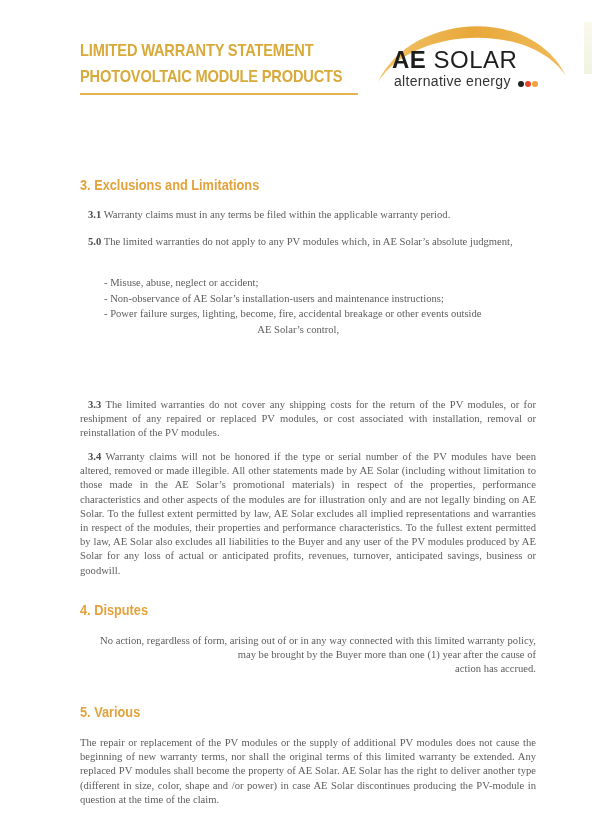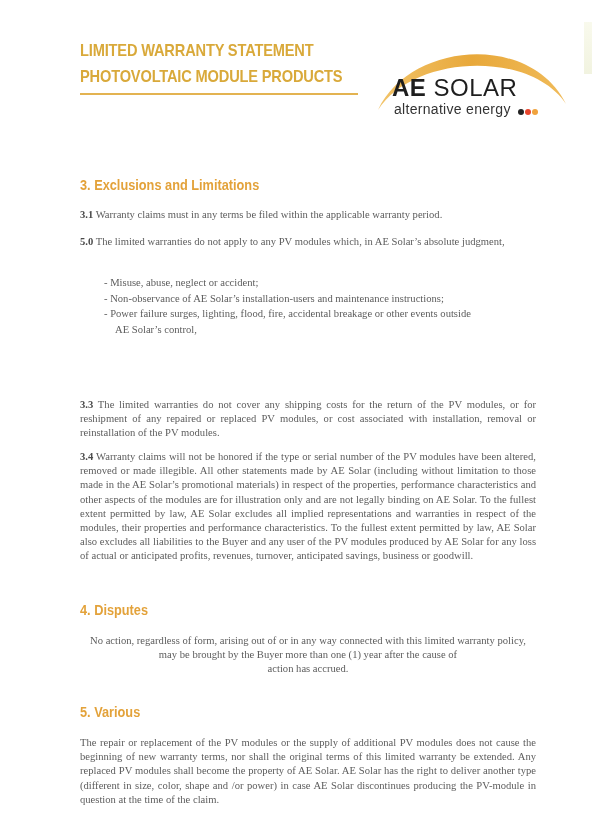--- a/index.html
+++ b/index.html
@@ -11,21 +11,21 @@
     position: absolute; left: 80px; top: 38px;
     font-family: "Liberation Sans", "DejaVu Sans", sans-serif;
     font-weight: bold; font-size: 17px; line-height: 26px; color: #d9a93a;
     letter-spacing: -0.2px; transform: scaleX(0.86); transform-origin: left top;
     white-space: nowrap;
   }
   .header-rule {
     position: absolute; left: 80px; top: 93px; width: 278px; height: 2px;
     background: #e3b351;
   }
-  .logo { position: absolute; left: 370px; top: 32px; width: 200px; height: 90px; }
+  .logo { position: absolute; left: 370px; top: 4px; width: 200px; height: 90px; }
   .logo-arc { position: absolute; left: 0; top: 0; }
   .logo-name {
     position: absolute; left: 22px; top: 43px; font-family: "Liberation Sans", "DejaVu Sans", sans-serif;
     font-size: 24px; line-height: 26px; color: #1e1e1e; letter-spacing: 0.5px; white-space: nowrap;
   }
   .logo-name b { font-weight: bold; }
   .logo-name span { font-weight: normal; }
   .logo-tagline {
     position: absolute; left: 24px; top: 69px; font-family: "Liberation Sans", "DejaVu Sans", sans-serif;
     font-size: 14px; color: #333; letter-spacing: 0.3px; white-space: nowrap;
@@ -40,28 +40,28 @@
   h2 {
     position: absolute; left: 0; margin: 0;
     font-family: "Liberation Sans", "DejaVu Sans", sans-serif; font-weight: bold;
     font-size: 15px; color: #e3a23a; white-space: nowrap;
     transform: scaleX(0.85); transform-origin: left top;
   }
   p.para {
     position: absolute; left: 0; width: 456px; margin: 0;
     font-size: 10.6px; line-height: 14.2px; text-align: justify; color: #5c5c5c;
   }
-  p.para b { color: #4a4a4a; }
+  p.para b { color: #4a4a4a; margin-left: 8px; }
   .hang { padding-left: 0; }
   .hang .cont { display: block; padding-left: 13px; }
   ul.bullets {
     position: absolute; left: 24px; margin: 0; padding: 0; list-style: none;
     font-size: 10.6px; line-height: 15.6px; color: #5c5c5c;
   }
-  ul.bullets li .cont { display: block; padding-left: 11px; }
+  ul.bullets li .cont { display: block; padding-left: 11px; text-align: center; }
 </style>
 </head>
 <body>
 
 <div class="header-title">
   <div>LIMITED WARRANTY STATEMENT</div>
   <div>PHOTOVOLTAIC MODULE PRODUCTS</div>
 </div>
 <div class="header-rule"></div>
 
@@ -99,39 +99,39 @@
   </p>
 
   <p class="para hang" style="top:235px">
     <b>5.0</b>
     <span>The limited warranties do not apply to any PV modules which, in AE Solar’s absolute judgment,</span>
   </p>
 
   <ul class="bullets" style="top:275px">
     <li>- Misuse, abuse, neglect or accident;</li>
     <li>- Non-observance of AE Solar’s installation-users and maintenance instructions;</li>
-    <li>- Power failure surges, lighting, flood, fire, accidental breakage or other events outside</li>
+    <li>- Power failure surges, lighting, become, fire, accidental breakage or other events outside</li>
     <li>
         <span class="cont">AE Solar’s control,</span>
       </li>
   </ul>
 
   <p class="para" style="top:398px">
     <b>3.3</b>
     <span>The limited warranties do not cover any shipping costs for the return of the PV modules, or for reshipment of any repaired or replaced PV modules, or cost associated with installation, removal or reinstallation of the PV modules.</span>
   </p>
 
   <p class="para" style="top:450px">
     <b>3.4</b>
     <span>Warranty claims will not be honored if the type or serial number of the PV modules have been altered, removed or made illegible. All other statements made by AE Solar (including without limitation to those made in the AE Solar’s promotional materials) in respect of the properties, performance characteristics and other aspects of the modules are for illustration only and are not legally binding on AE Solar. To the fullest extent permitted by law, AE Solar excludes all implied representations and warranties in respect of the modules, their properties and performance characteristics. To the fullest extent permitted by law, AE Solar also excludes all liabilities to the Buyer and any user of the PV modules produced by AE Solar for any loss of actual or anticipated profits, revenues, turnover, anticipated savings, business or goodwill.</span>
   </p>
 
   <h2 style="top:601px">4. Disputes</h2>
 
-  <p class="para" style="top:634px; text-align:center">
+  <p class="para" style="top:634px; text-align:right">
     <span>No action, regardless of form, arising out of or in any way connected with this limited warranty policy, may be brought by the Buyer more than one (1) year after the cause of</span><br>
     <span>action has accrued.</span>
   </p>
 
   <h2 style="top:703px">5. Various</h2>
 
   <p class="para" style="top:736px">The repair or replacement of the PV modules or the supply of additional PV modules does not cause the beginning of new warranty terms, nor shall the original terms of this limited warranty be extended. Any replaced PV modules shall become the property of AE Solar. AE Solar has the right to deliver another type (different in size, color, shape and /or power) in case AE Solar discontinues producing the PV-module in question at the time of the claim.</p>
 
 </div>
 

